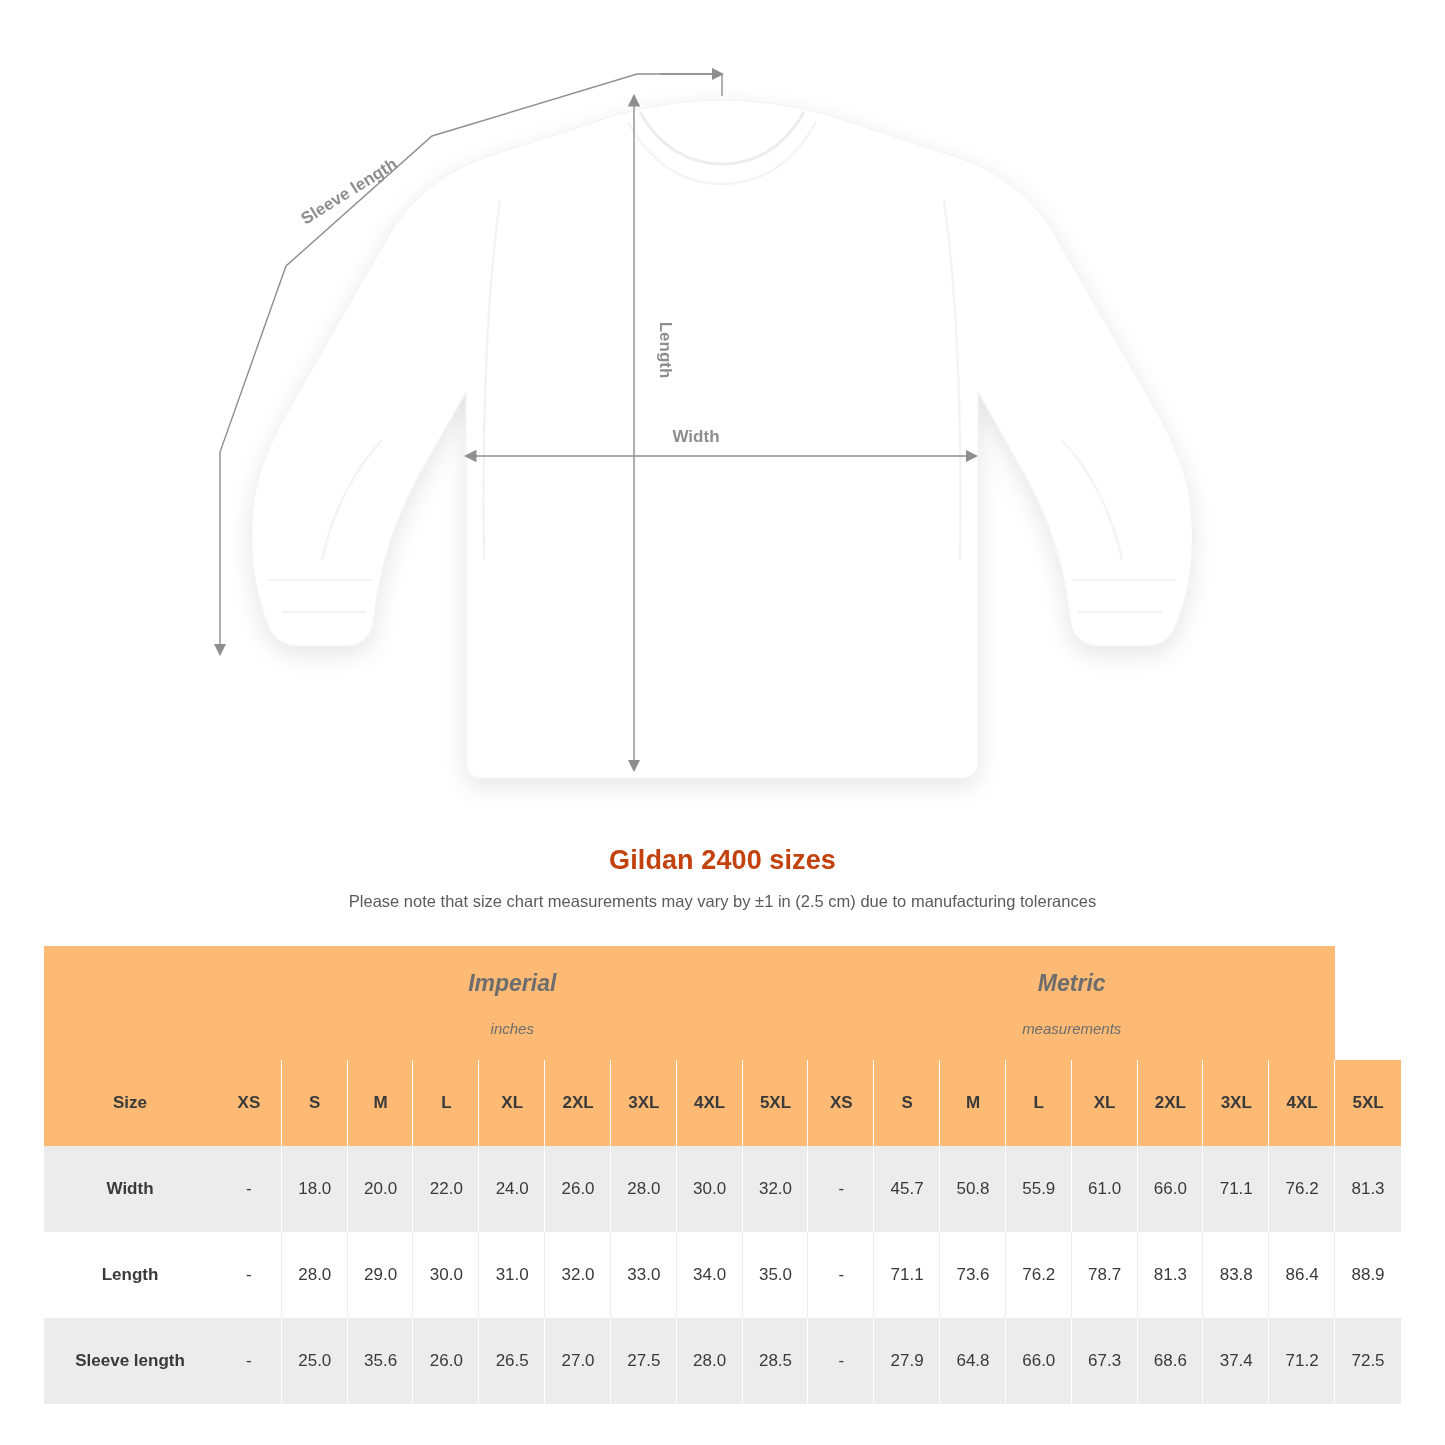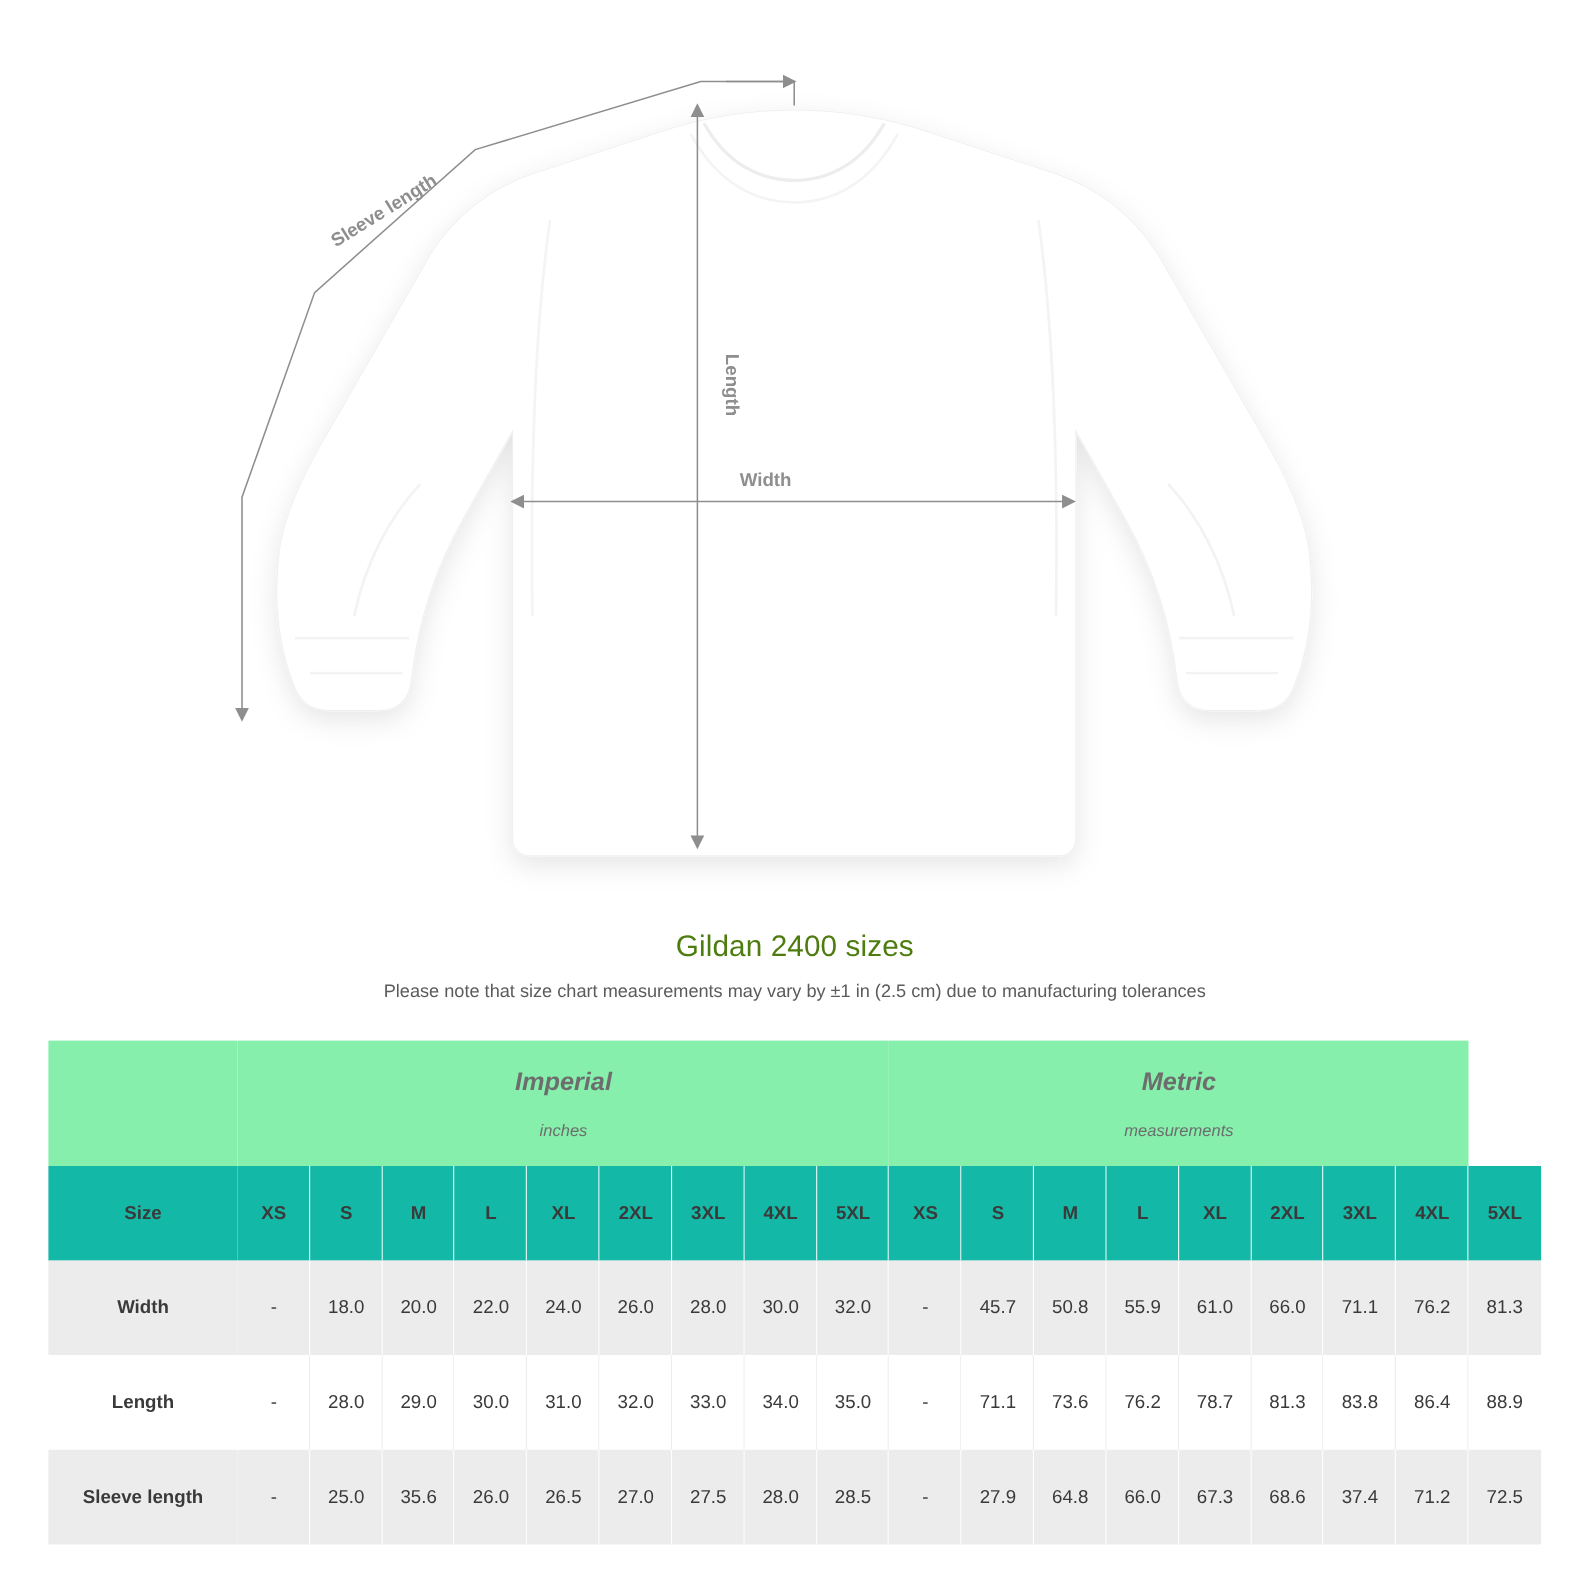--- a/index.html
+++ b/index.html
@@ -35,22 +35,22 @@
   
   .heading-block {
     position: absolute;
     left: 0;
     top: 845px;
     width: 1445px;
     text-align: center;
   }
   .chart-title {
     font-size: 27px;
-    font-weight: normal;
-    color: #4d7c0f;
+    font-weight: bold;
+    color: #c2410c;
     margin: 0;
     letter-spacing: 0.1px;
   }
   .chart-subtitle {
     margin-top: 16px;
     font-size: 16.5px;
     color: #5b5b5b;
   }
 
   
@@ -63,40 +63,40 @@
   table.size-chart {
     border-collapse: collapse;
     width: 100%;
     table-layout: fixed;
   }
   table.size-chart col.label-col { width: 172px; }
   table.size-chart col.data-col { width: 65.8px; }
 
   .unit-head td {
     height: 112px;
-    background: #86efac;
+    background: #fdba74;
     vertical-align: middle;
     text-align: center;
   }
   .unit-name {
     font-size: 23px;
     font-style: italic;
     font-weight: bold;
     color: #6d6d6d;
   }
   .unit-sub {
     font-size: 15px;
     font-style: italic;
     color: #6d6d6d;
     margin-top: 23px;
   }
 
   .size-head td {
     height: 84px;
-    background: #14b8a6;
+    background: #fdba74;
     text-align: center;
     vertical-align: middle;
     font-size: 17px;
     font-weight: bold;
     color: #3a3a3a;
   }
   .size-head td.rowlabel {
     font-size: 17px;
   }
 

